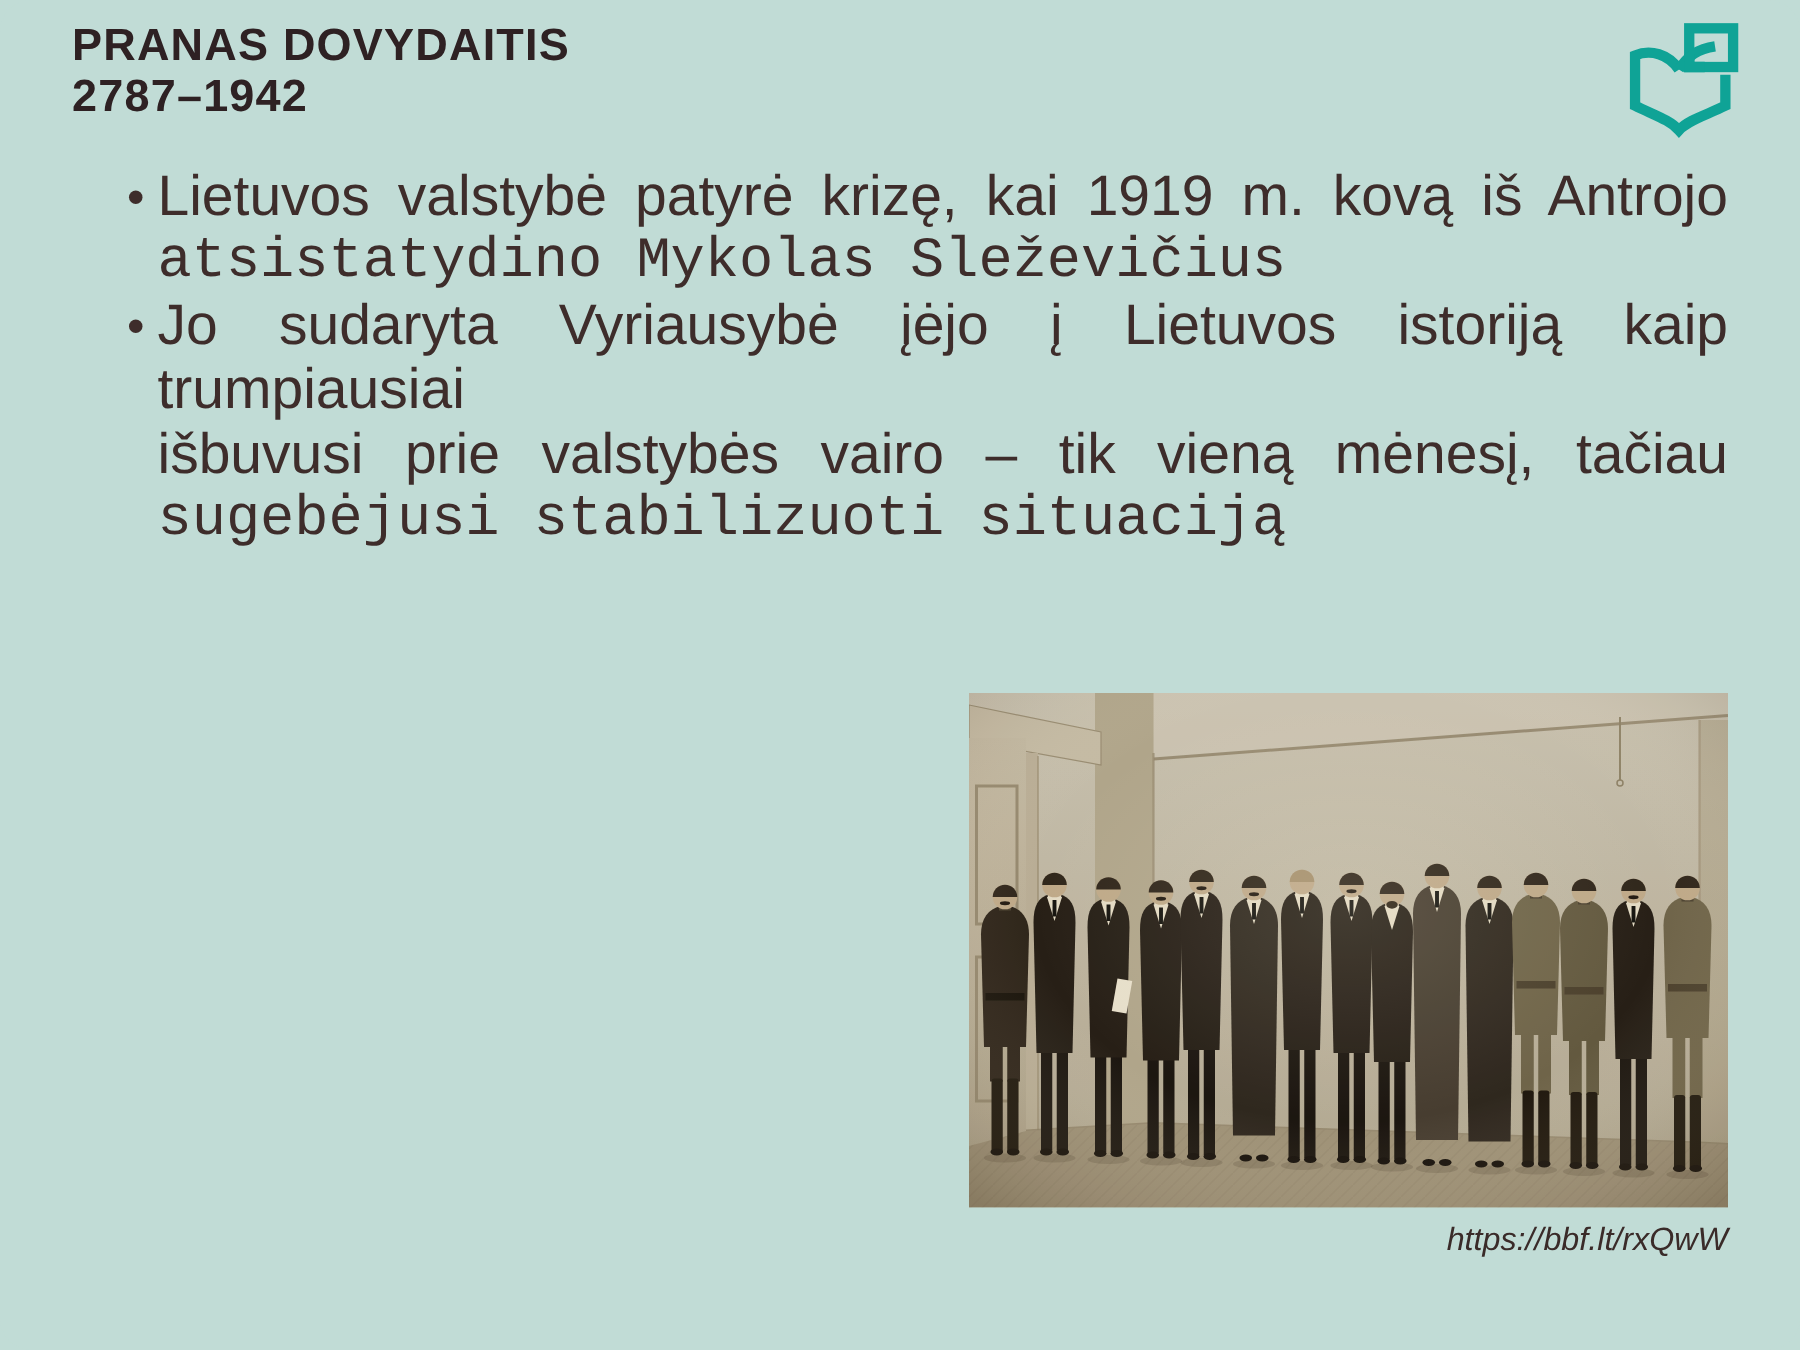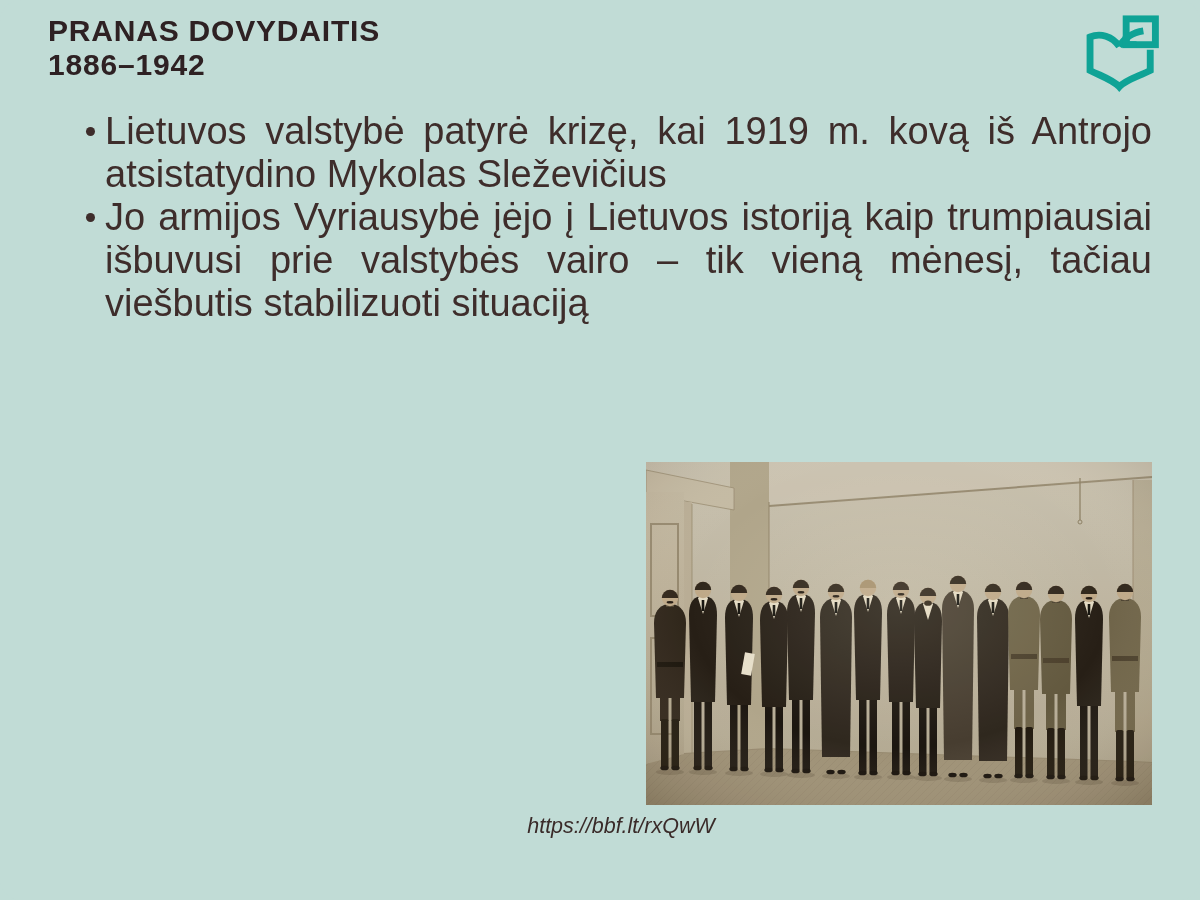--- a/index.html
+++ b/index.html
@@ -11,37 +11,37 @@
 
   .logo{position:absolute;left:1078px;top:12px;width:86px;height:88px;}
 
   .bullets{position:absolute;left:60px;top:110px;width:1092px;
            font-size:38px;line-height:43px;color:#3e2d2b;}
   .bullets ul{list-style:none;margin:0;padding:0;}
   .bullets li{position:relative;padding-left:45px;}
   .bullets li .dot{position:absolute;left:26px;top:17px;width:9px;height:9px;
                    border-radius:50%;background:#3e2d2b;}
   .jline{text-align:justify;text-align-last:justify;}
-  .jlast{text-align:justify;text-align-last:left;}
+  .jlast{text-align:justify;text-align-last:left;font-family:Liberation Mono, monospace;}
 
   .photo{position:absolute;left:646px;top:462px;width:506px;height:343px;}
   .photo svg{display:block;width:100%;height:100%;}
 
   .caption{position:absolute;left:90px;top:812px;width:1062px;
            font-size:21.5px;line-height:29px;color:#3a2b29;}
-  .caption .link-line{font-style:italic;text-align:center;}
+  .caption .link-line{font-style:italic;text-align:right;}
 </style>
 </head>
 <body>
 
 <div class="slide">
 
   <div class="title-block">
     <div class="title-line">PRANAS DOVYDAITIS</div>
-    <div class="title-line">1886–1942</div>
+    <div class="title-line">2787–1942</div>
   </div>
 
   <div class="logo">
     <svg viewBox="0 0 100 100" aria-hidden="true">
       <g fill="none" stroke="#0fa396" stroke-width="8">
         <rect x="56" y="8" width="34" height="30"></rect>
         <path d="M48 40 C40 28 26 24 14 29 L14 68 C28 75 41 79 48 87 C55 79 70 75 84 68 L84 44"></path>
         <path d="M48 40 C55 29 63 24 76 22"></path>
         <path d="M56 28 L56 38 L68 38" stroke-width="8"></path>
       </g>
@@ -50,23 +50,23 @@
 
   <div class="bullets">
     <ul id="bullet-list">
         <li>
           <span class="dot"></span>
           <div class="jline">Lietuvos valstybė patyrė krizę, kai 1919 m. kovą iš Antrojo</div>
           <div class="jlast">atsistatydino Mykolas Sleževičius</div>
         </li>
         <li>
           <span class="dot"></span>
-          <div class="jline">Jo armijos Vyriausybė įėjo į Lietuvos istoriją kaip trumpiausiai</div>
+          <div class="jline">Jo sudaryta Vyriausybė įėjo į Lietuvos istoriją kaip trumpiausiai</div>
           <div class="jline">išbuvusi prie valstybės vairo – tik vieną mėnesį, tačiau</div>
-          <div class="jlast">viešbutis stabilizuoti situaciją</div>
+          <div class="jlast">sugebėjusi stabilizuoti situaciją</div>
         </li>
       </ul>
   </div>
 
   <div class="photo">
     <svg viewBox="0 0 506 343" preserveAspectRatio="none">
       <defs>
         <linearGradient id="wallG" x1="0" y1="0" x2="0" y2="1">
           <stop offset="0" stop-color="#cdc6b5"></stop>
           <stop offset="1" stop-color="#b4aa93"></stop>

